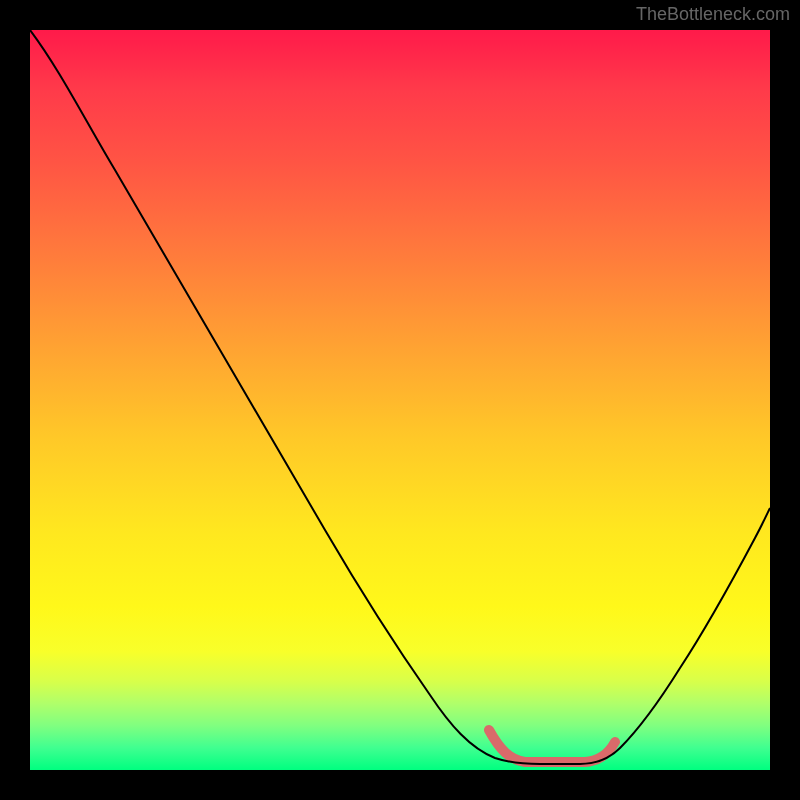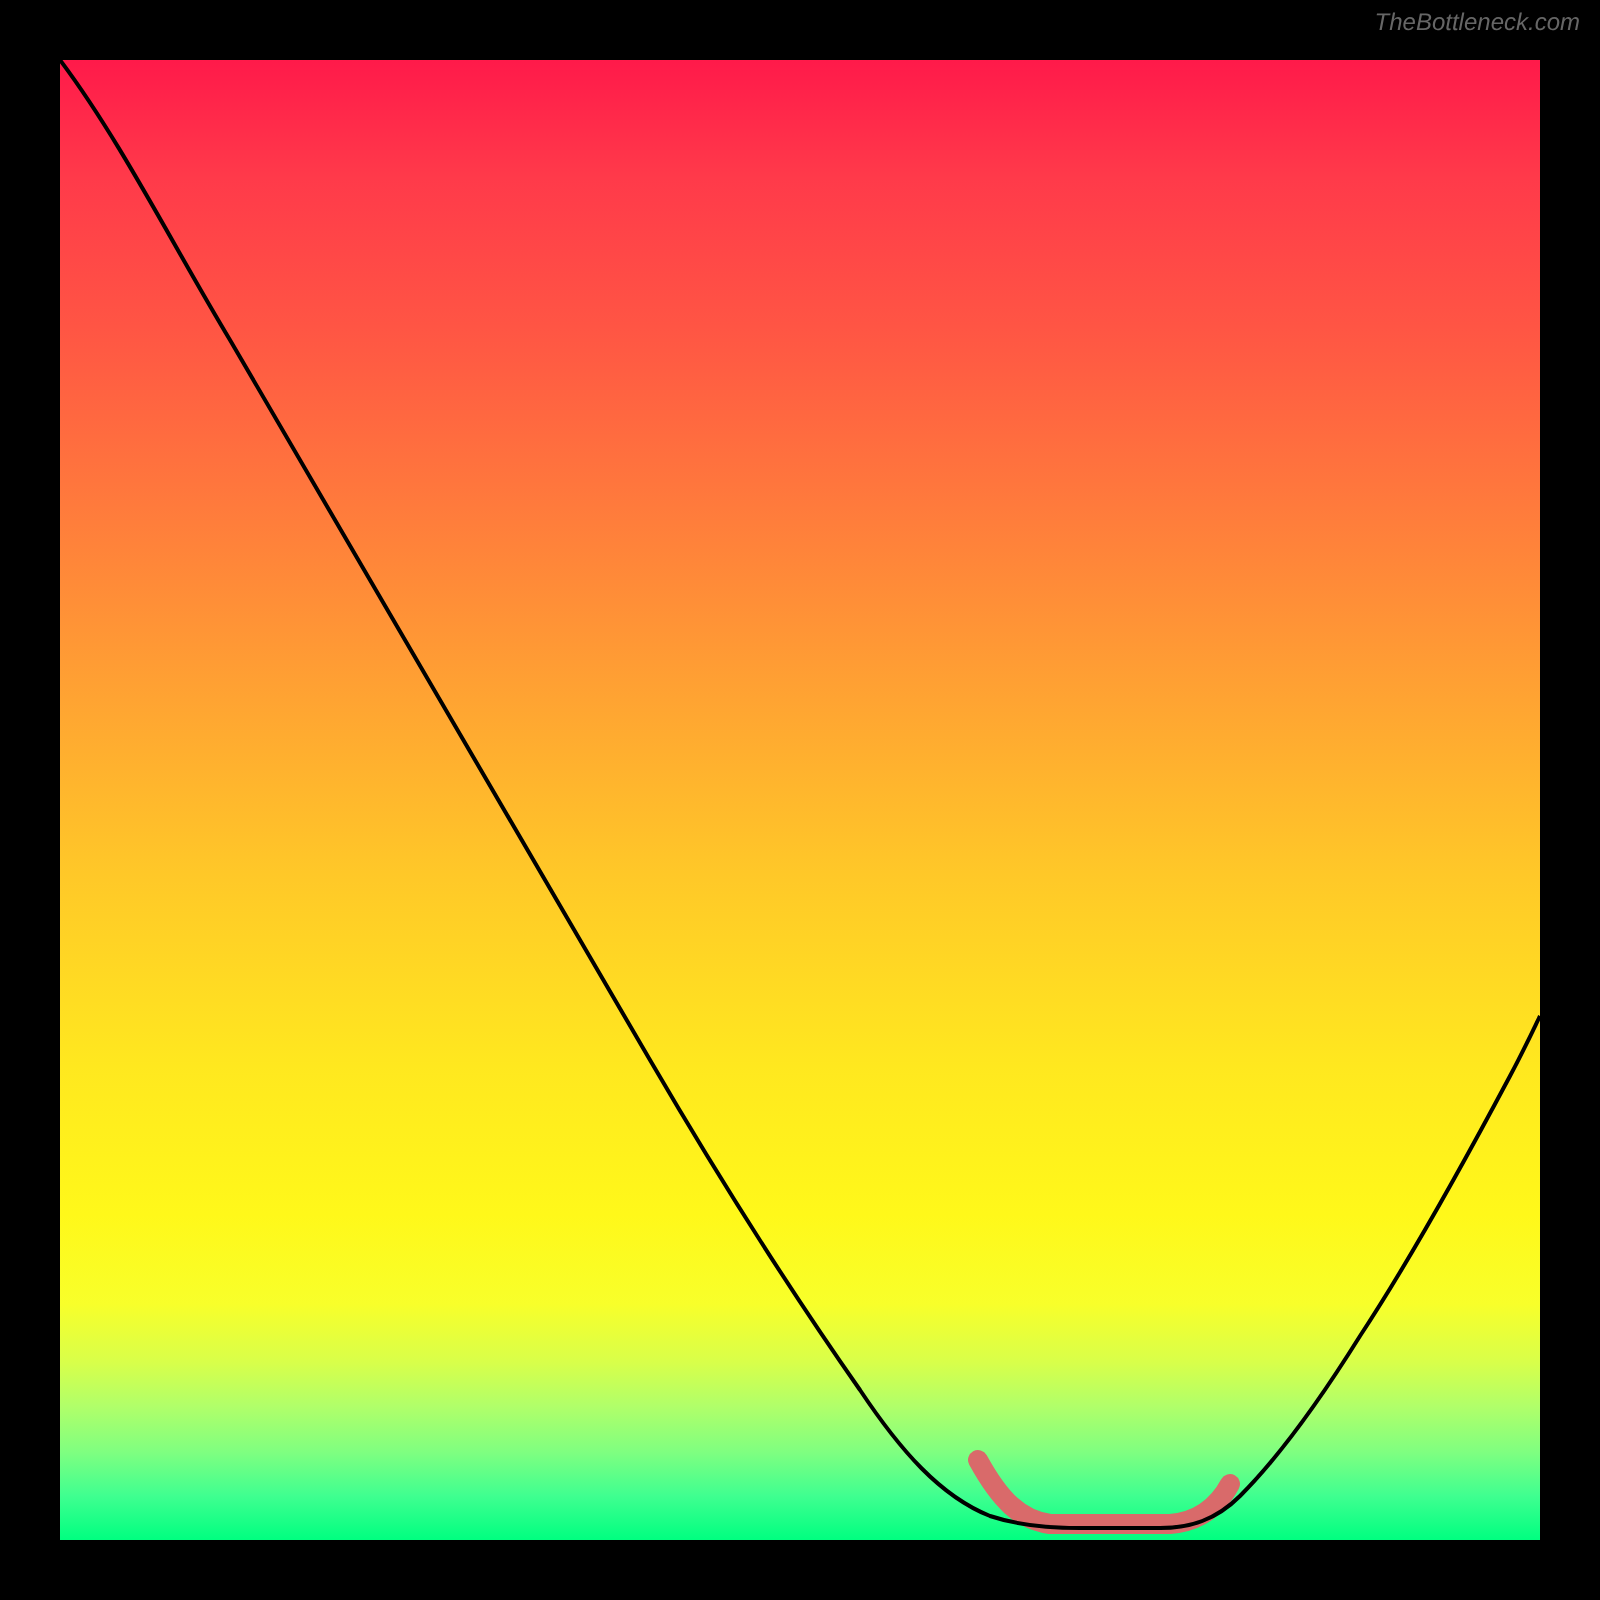--- a/index.html
+++ b/index.html
@@ -8,23 +8,22 @@
     height: 800px;
     background: #000;
     position: relative;
     font-family: Arial, sans-serif;
   }
   .attribution {
     position: absolute;
     top: 4px;
     right: 10px;
     color: #666;
-    font-size: 12px;
+    font-size: 18px;
     z-index: 10;
-    font-style: italic;
   }
   .chart-area {
     position: absolute;
     left: 30px;
     top: 30px;
     width: 740px;
     height: 740px;
     background: linear-gradient(to bottom,
       #ff1a4a 0%,
       #ff3a4a 8%,

